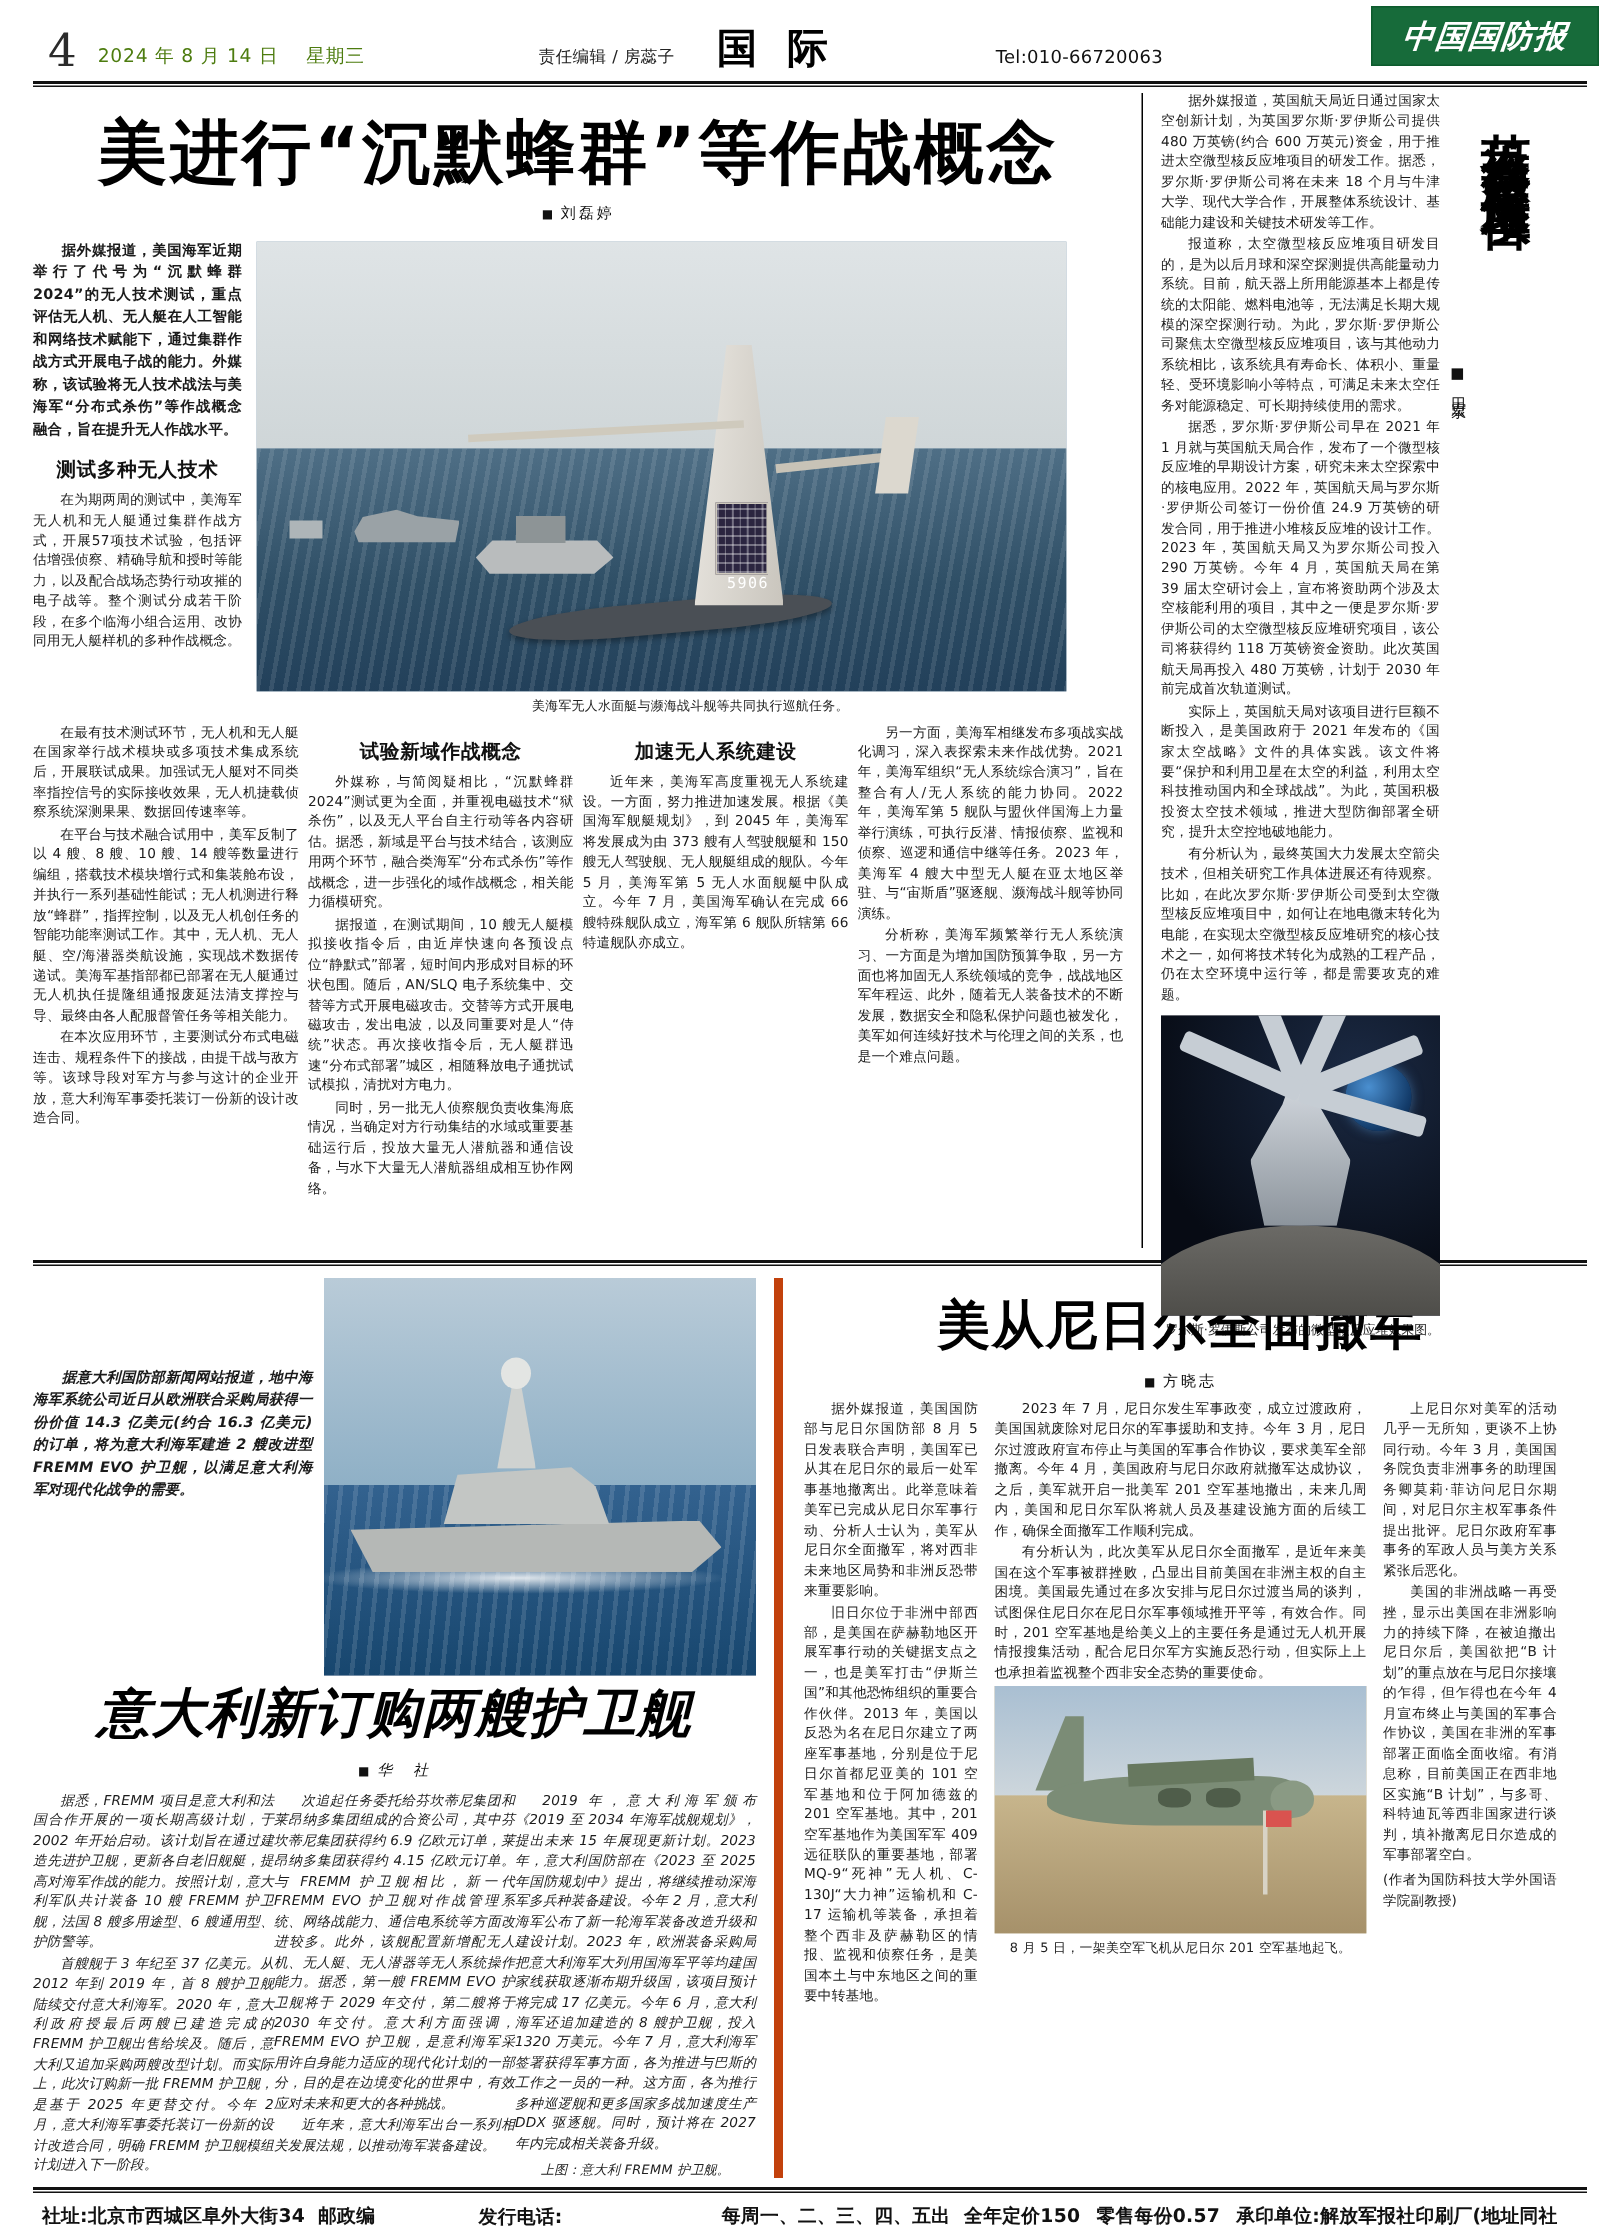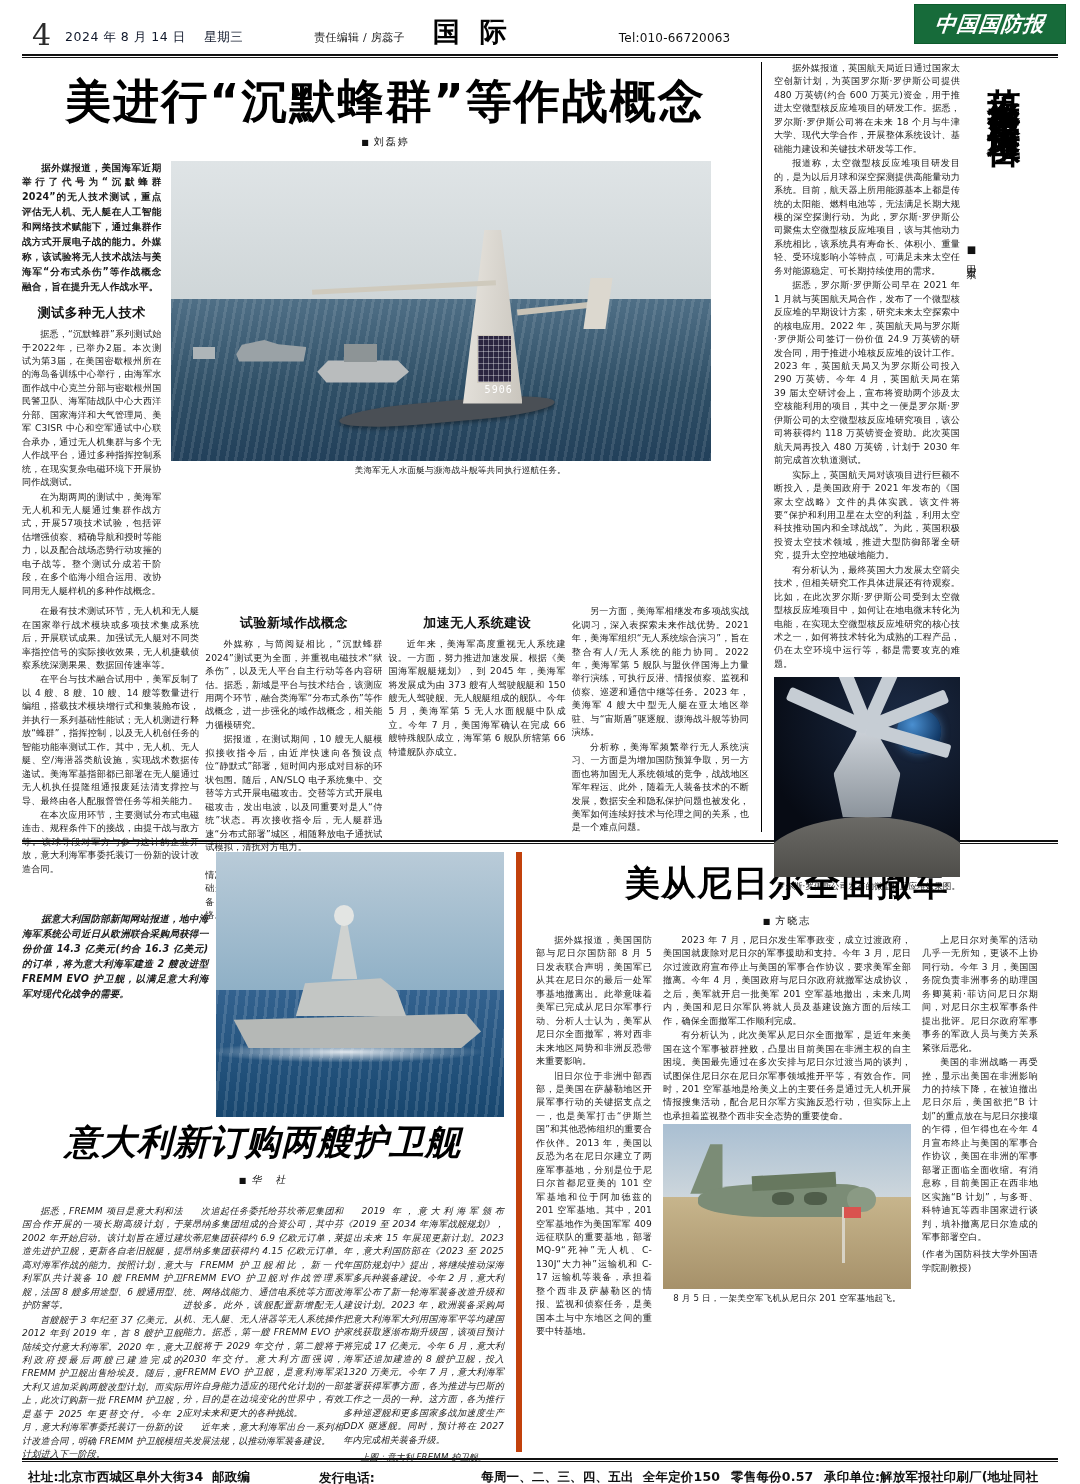--- a/index.html
+++ b/index.html
@@ -14,23 +14,23 @@
   }
   .page { width:1080px; height:1484px; padding:6px 22px 0 22px; position:relative; }
 
   
   .masthead { display:flex; align-items:flex-end; height:46px; position:relative; }
   .folio {
     font-family:"DejaVu Serif","Liberation Serif",serif;
     font-size:30px; line-height:1; font-weight:400;
     color:#2b2b2b; padding:0 14px 2px 10px;
   }
-  .issue-date { font-size:12.5px; letter-spacing:.5px; padding-bottom:6px; color:#0f172a; }
+  .issue-date { font-size:12.5px; letter-spacing:.5px; padding-bottom:6px; color:#4d7c0f; }
   .issue-date .wd { margin-left:14px; }
-  .editor-line { font-size:11px; padding-bottom:7px; margin-left:71px; color:#222; letter-spacing:.3px;}
+  .editor-line { font-size:11px; padding-bottom:7px; margin-left:116px; color:#222; letter-spacing:.3px;}
   .section-title {
     font-family:"DejaVu Sans","Liberation Sans",sans-serif;
     font-weight:700; font-size:27px; letter-spacing:20px;
     margin-left:28px; padding-bottom:2px; color:#000;
   }
   .tel { font-size:12px; padding-bottom:7px; margin-left:92px; color:#111; letter-spacing:.2px;}
   .logo-box {
     position:absolute; right:-8px; top:-2px;
     width:152px; height:40px; background:#176b3a;
     display:flex; align-items:center; justify-content:center;
@@ -101,21 +101,21 @@
   .bl-top { display:flex; }
   .bl-lead { width:196px; padding-right:8px; padding-top:60px;}
   .headline-2 {
     text-align:center; font-weight:700; font-size:35px;
     letter-spacing:1px; margin:8px 0 0 0; color:#000;
   }
   .headline-3 {
     text-align:center; font-weight:700; font-size:35px;
     letter-spacing:1px; margin:2px 0 0 0; color:#000;
   }
-  .bl-cols { display:flex; margin-top:18px; }
+  .bl-cols { display:flex; margin-top:8px; }
   .bl-cols > div { flex:1 1 0; }
 
   .br-cols { display:flex; gap:11px; margin-top:6px; }
   .br-cols > div { flex:1 1 0; }
   .plane-img { width:248px; height:165px; position:relative; overflow:hidden; background:#cfc6ad; }
   .affil { font-size:9px; text-align:justify; margin-top:4px; }
 
   
   .footer-rule { border-top:2.5px solid #111; border-bottom:1px solid #111; height:4px; margin-top:6px; }
   .footer {
@@ -228,21 +228,20 @@
         <span class="sq">■</span><span>刘磊婷</span>
       </div>
 
       <div class="hero-row">
         <div class="hero-left">
           <div class="lead body-col">
             <p>据外媒报道，美国海军近期举行了代号为“沉默蜂群2024”的无人技术测试，重点评估无人机、无人艇在人工智能和网络技术赋能下，通过集群作战方式开展电子战的能力。外媒称，该试验将无人技术战法与美海军“分布式杀伤”等作战概念融合，旨在提升无人作战水平。</p>
           </div>
           <div class="subhead">测试多种无人技术</div>
           <div class="body-col">
-            <p>据悉，“沉默蜂群”系列测试始于2022年，已举办2届。本次测试为第3届，在美国密歇根州所在的海岛备训练中心举行，由海军水面作战中心克兰分部与密歇根州国民警卫队、海军陆战队中心大西洋分部、国家海洋和大气管理局、美军 C3ISR 中心和空军通试中心联合承办，通过无人机集群与多个无人作战平台，通过多种指挥控制系统，在现实复杂电磁环境下开展协同作战测试。</p>
             <p>在为期两周的测试中，美海军无人机和无人艇通过集群作战方式，开展57项技术试验，包括评估增强侦察、精确导航和授时等能力，以及配合战场态势行动攻摧的电子战等。整个测试分成若干阶段，在多个临海小组合运用、改协同用无人艇样机的多种作战概念。</p>
           </div>
         </div>
 
         <div class="hero-img-wrap">
           <div class="hero-img">
             <div class="sky"></div>
             <div class="sea"></div>
             <div class="warship2"></div>
             <div class="warship"></div>

